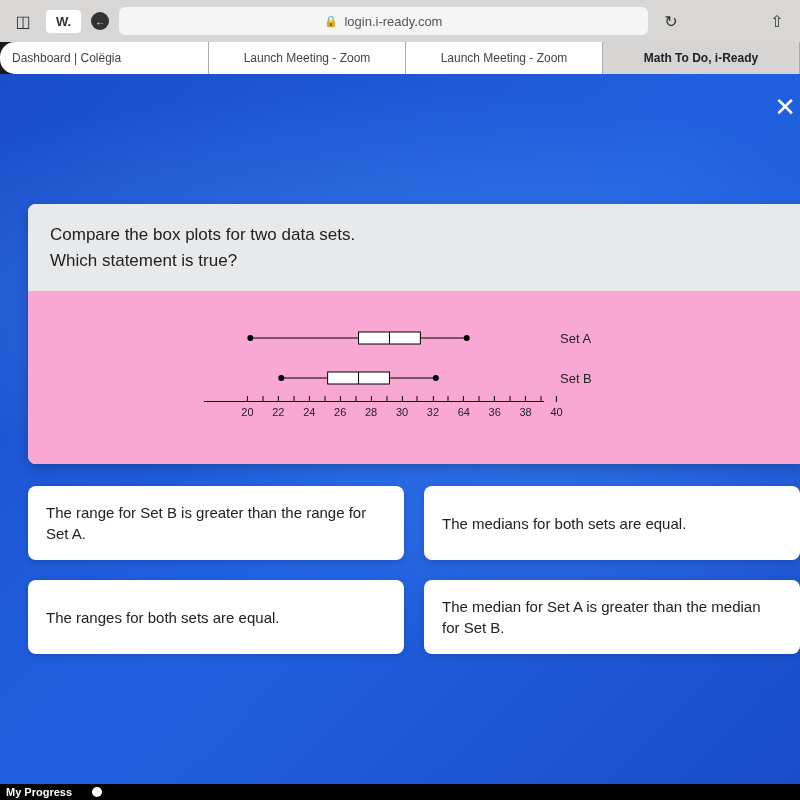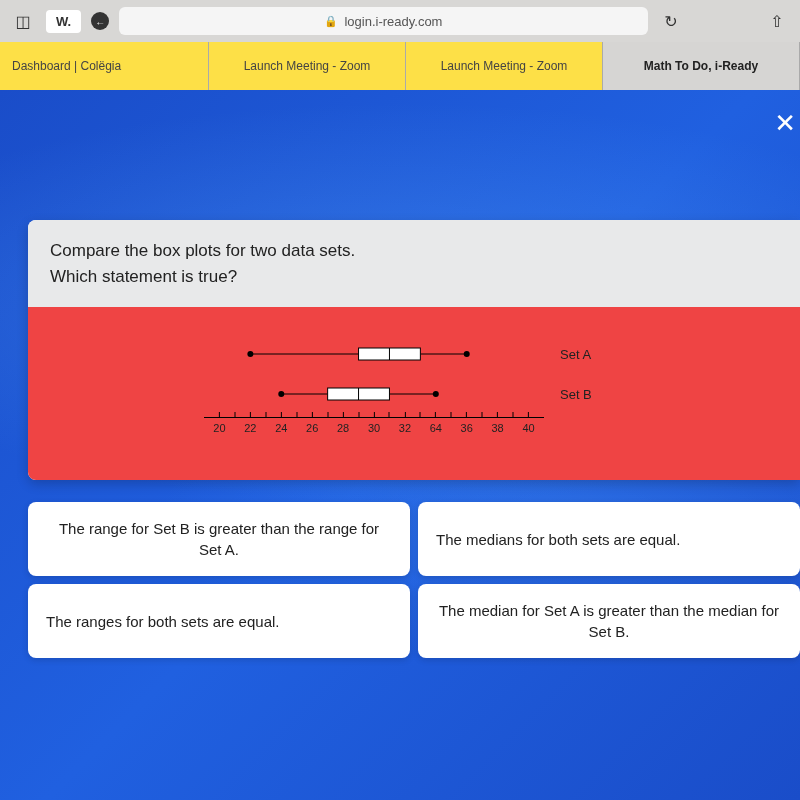--- a/index.html
+++ b/index.html
@@ -53,24 +53,25 @@
       height: 28px;
       display: flex;
       align-items: center;
       justify-content: center;
       font-size: 13px;
       color: #555;
       gap: 6px;
     }
     .lock-icon { font-size: 11px; }
     .tabs-row {
-      background: #fde047;
-      height: 48px;
+      background: #ffffff;
+      height: 32px;
       display: flex;
       align-items: stretch;
+      border-radius: 15px;
     }
     .tab {
       flex: 1;
       display: flex;
       align-items: center;
       justify-content: center;
       font-size: 12px;
       color: #444;
       border-right: 1px solid #aaa;
     }
@@ -119,21 +120,21 @@
     }
     .q-header {
       background: #e8e9ea;
       padding: 18px 22px;
       font-size: 17px;
       color: #222;
       line-height: 1.5;
     }
     .q-header .underline { }
     .q-body {
-      background: #ef4444;
+      background: #f9a8d4;
       padding: 30px 20px 40px;
       display: flex;
       justify-content: center;
     }
     .boxplot-area {
       width: 420px;
       position: relative;
     }
     .plot-row {
       display: flex;
@@ -165,30 +166,30 @@
       position: relative;
       height: 22px;
     }
     .tick {
       position: absolute;
       top: -6px;
       display: flex;
       flex-direction: column;
       align-items: center;
       transform: translateX(-50%);
+      margin-left: 28px;
     }
     .tick-mark { width: 1px; height: 6px; background: #000; }
     .tick-label { font-size: 11px; color: #222; margin-top: 4px; }
     .answers {
       margin: 22px 0 0 28px;
       display: grid;
       grid-template-columns: 1fr 1fr;
-      gap: 8px;
-      position: relative;
-      text-align: center;
+      gap: 20px;
+      position: relative;
     }
     .answer-btn {
       background: #fff;
       border-radius: 8px;
       padding: 16px 18px;
       font-size: 15px;
       color: #222;
       min-height: 64px;
       display: flex;
       align-items: center;

